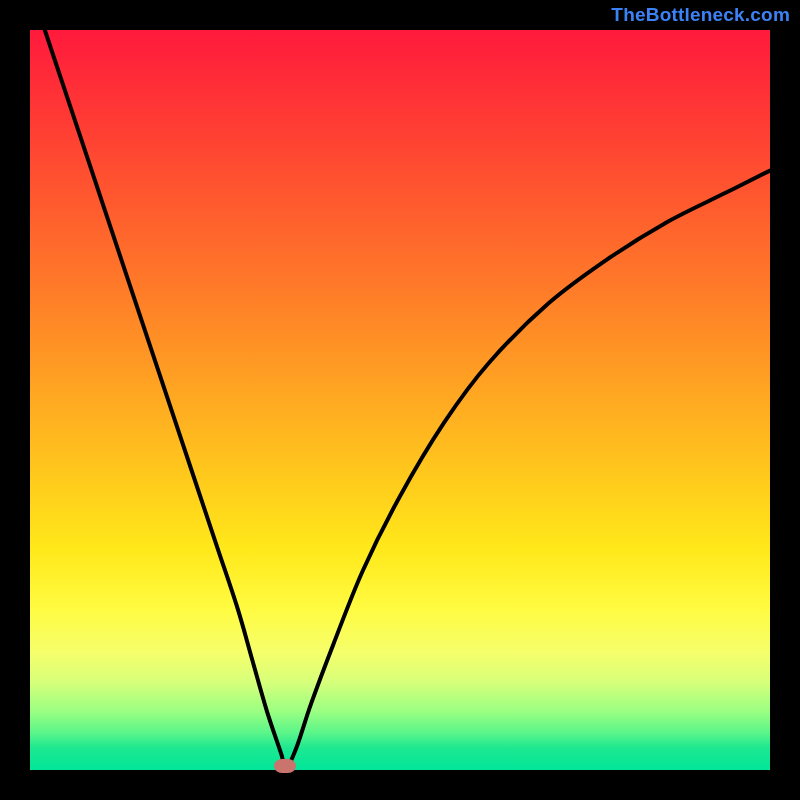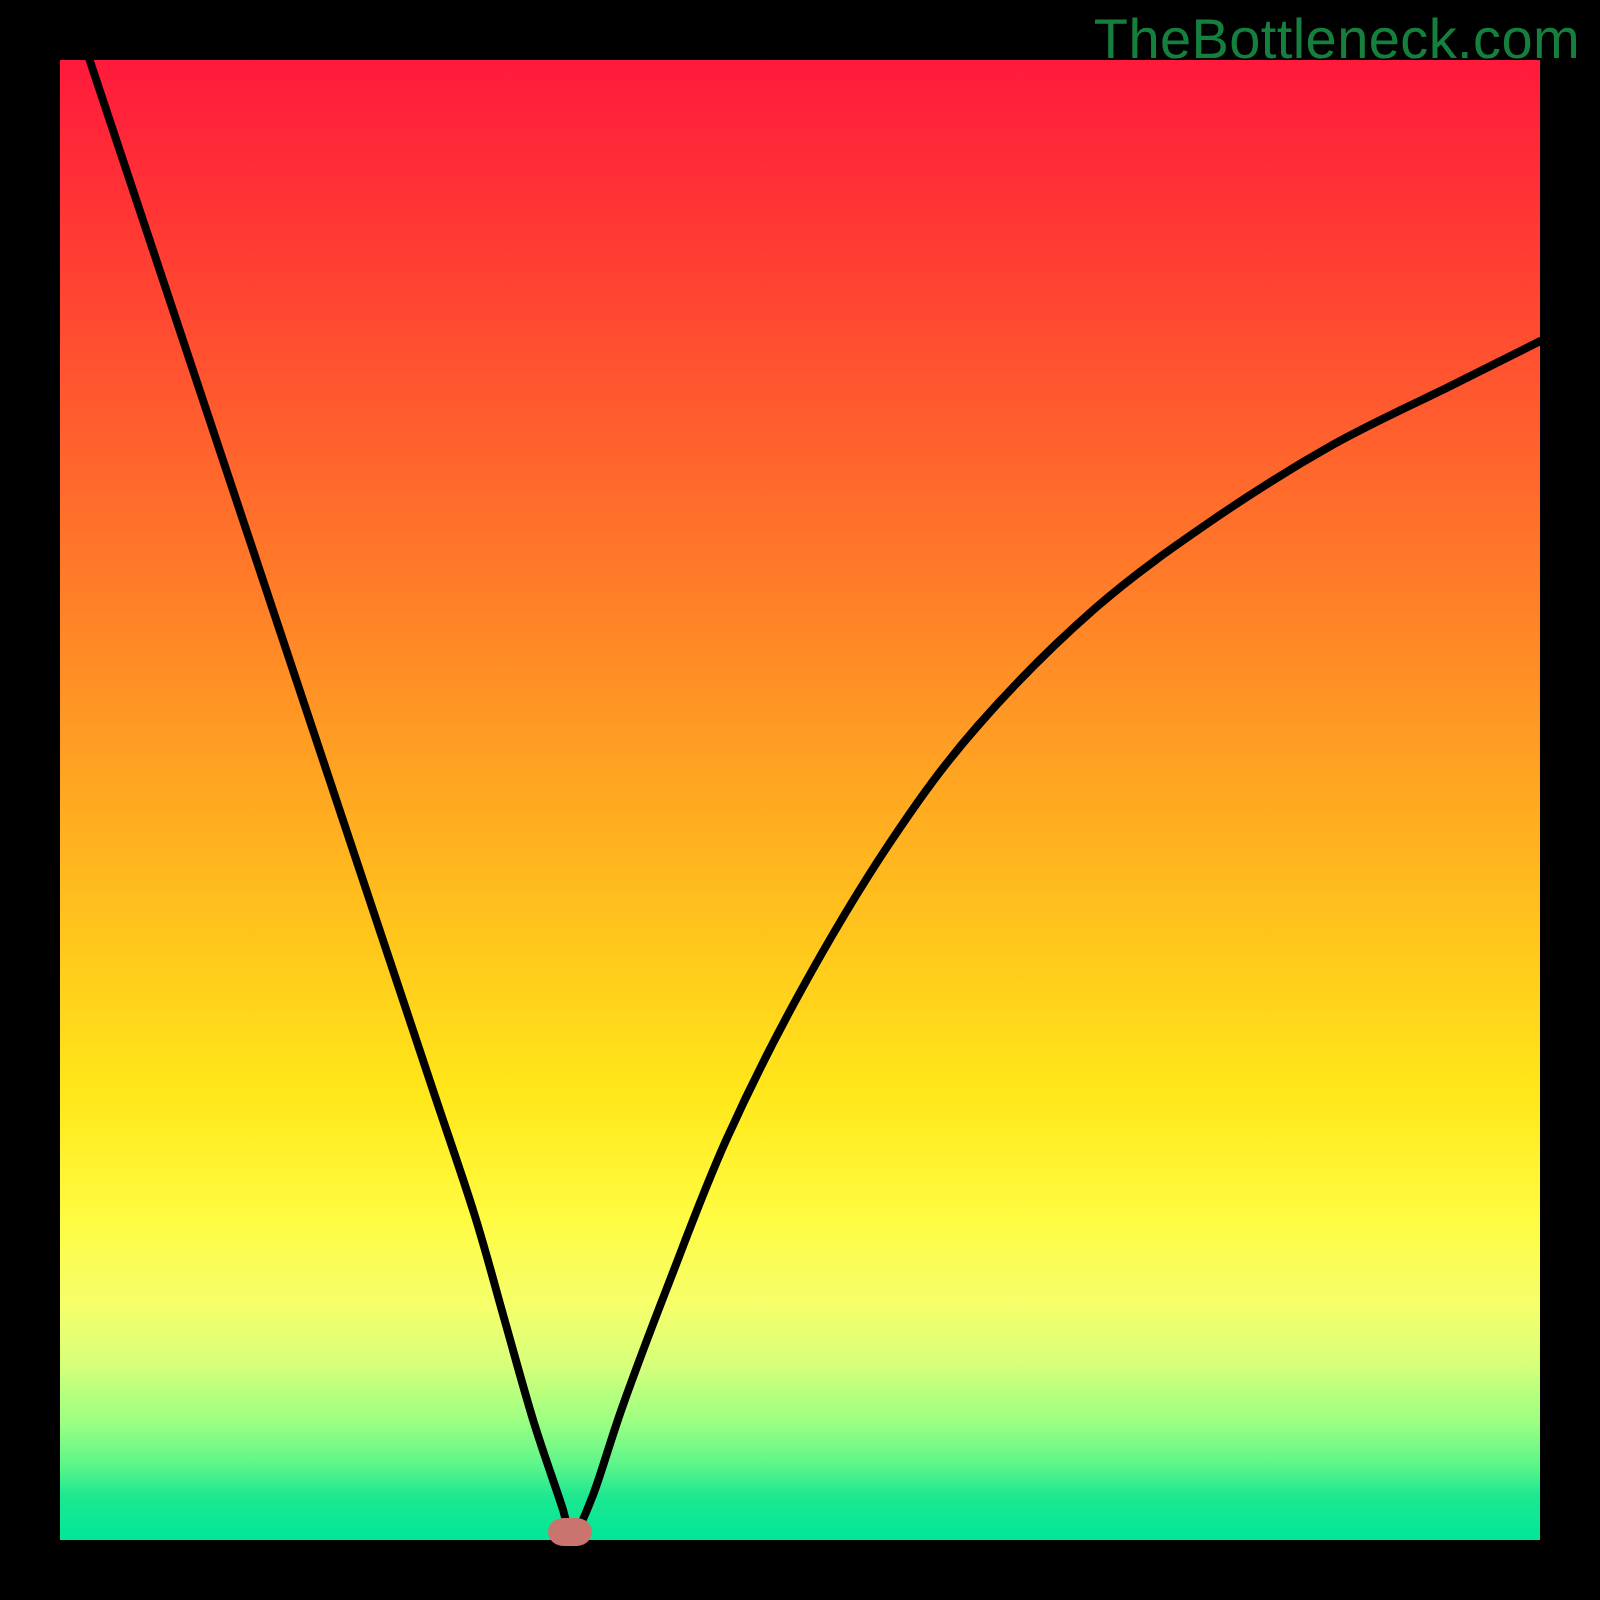--- a/index.html
+++ b/index.html
@@ -32,24 +32,24 @@
       #9cff82 92%,
       #5af58a 95%,
       #1ee890 97%,
       #00e69a 100%
     );
   }
   .watermark {
     position: absolute;
     top: 4px;
     right: 10px;
-    color: #15803d;
-    font-size: 28px;
+    color: #3b82f6;
+    font-size: 19px;
     letter-spacing: 0.2px;
-    font-weight: 400;
+    font-weight: 700;
     user-select: none;
   }
   svg.curve {
     position: absolute;
     left: 0; top: 0;
     width: 740px; height: 740px;
     overflow: visible;
   }
   .marker {
     position: absolute;

